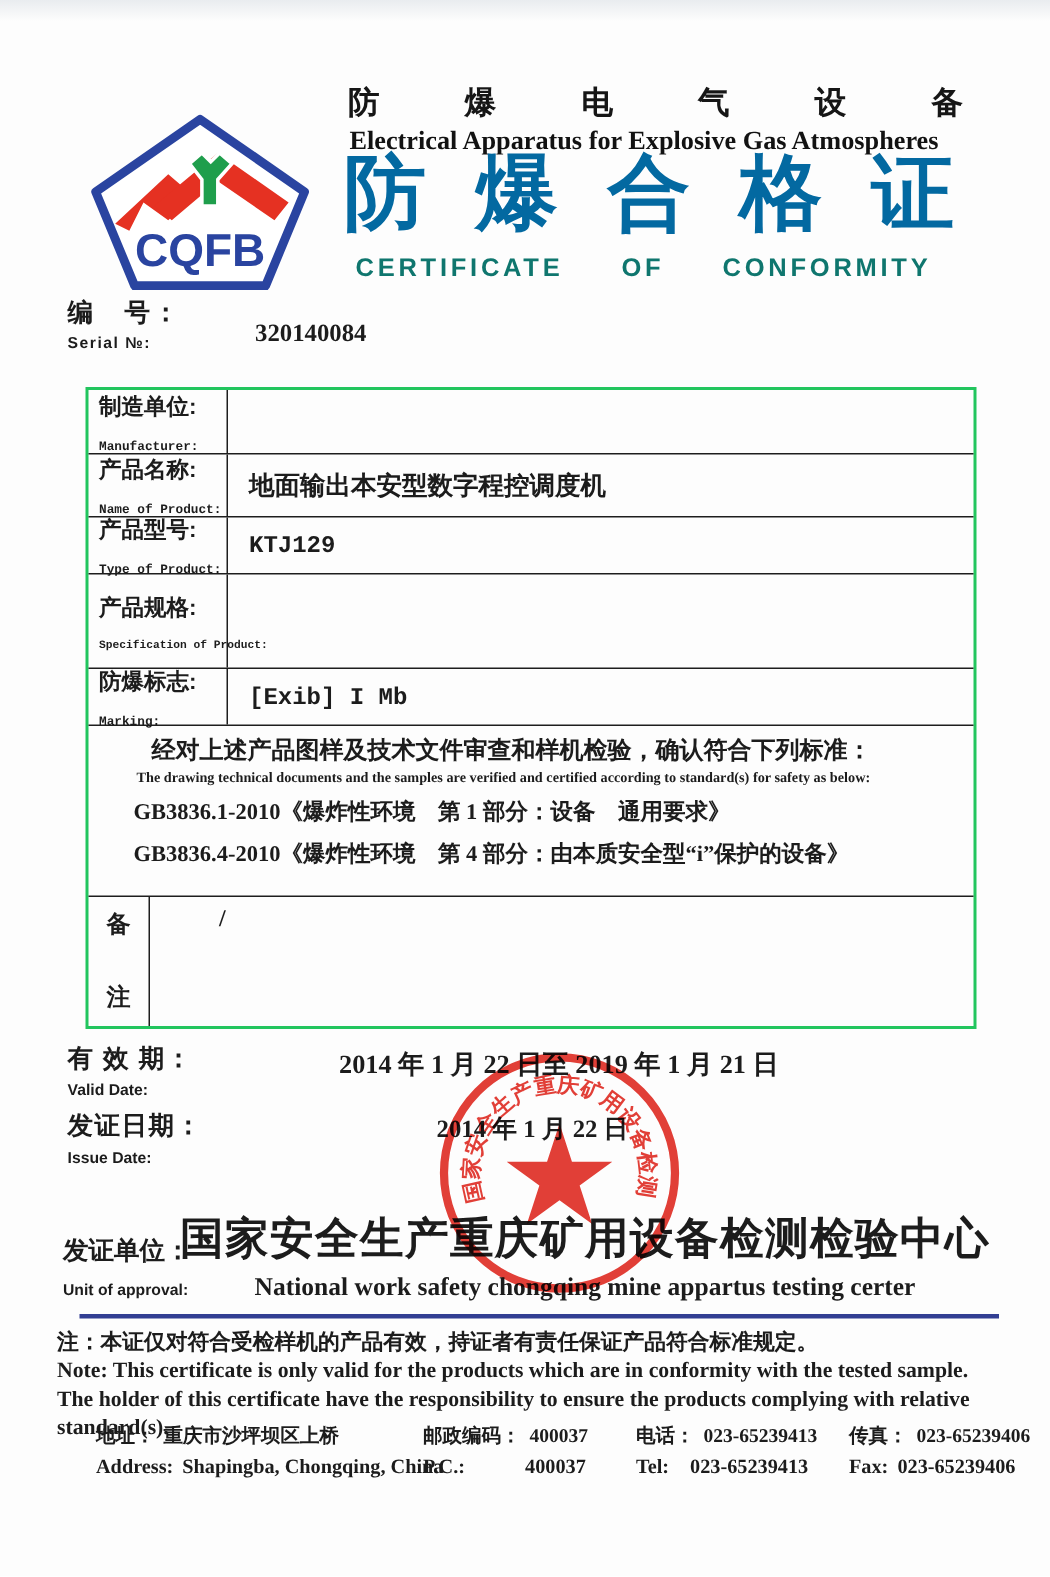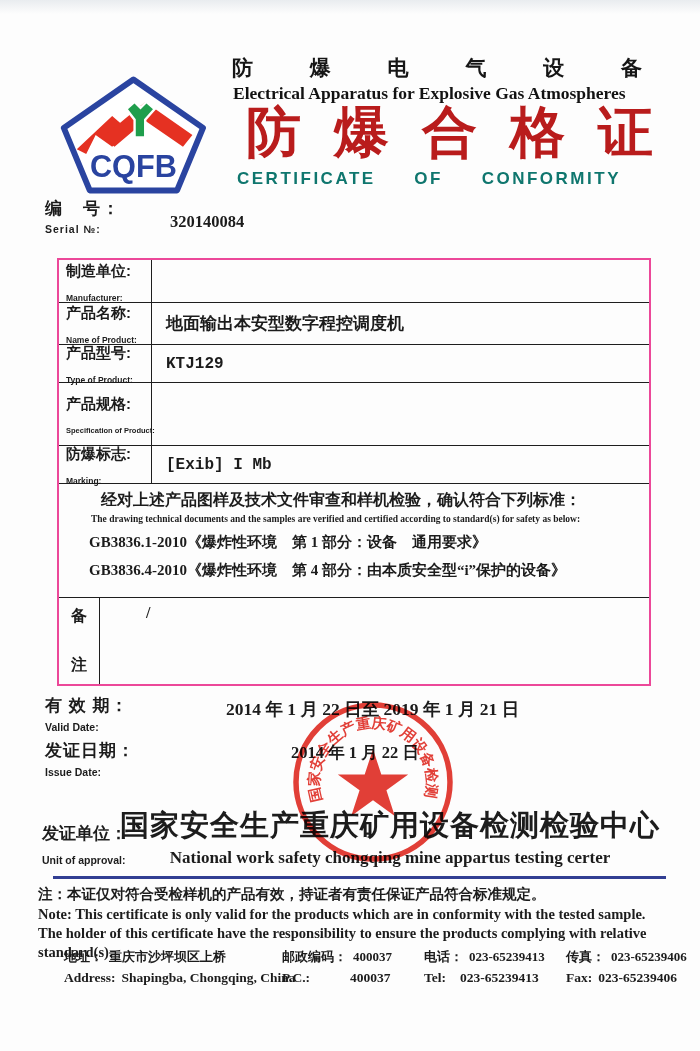--- a/index.html
+++ b/index.html
@@ -26,53 +26,53 @@
     font-family: "Liberation Sans", sans-serif;
     font-size: 21px; font-weight: bold; color: #161616;
   }
   .hdr-en {
     position: absolute; left: 233px; top: 83px; width: 412px;
     font-family: "Liberation Serif", serif;
     font-size: 17.5px; font-weight: bold; white-space: nowrap; color: #121212;
   }
   .cert-cn {
     position: absolute; left: 229px; top: 103px;
-    font-family: Liberation Serif, serif;
+    font-family: Liberation Mono, monospace;
     font-size: 55px; font-weight: bold; letter-spacing: 33px;
-    white-space: nowrap; color: #b91c1c; line-height: 1.1; margin-left: 17px;
+    white-space: nowrap; color: #0369a1; line-height: 1.1;
   }
   .cert-en {
     position: absolute; left: 237px; top: 169px; width: 384px;
     display: flex; justify-content: space-between;
     font-family: "Liberation Sans", sans-serif;
     font-size: 17px; font-weight: bold; letter-spacing: 2.5px; color: #0f766e;
   }
 
   
   .serial { position: absolute; left: 45px; top: 197px; }
   .serial .cn { font-family: "Liberation Sans", sans-serif; font-size: 17px; font-weight: bold; letter-spacing: 2px; }
   .serial .en { font-family: "Liberation Sans", sans-serif; font-size: 10.5px; font-weight: bold; margin-top: 3px; letter-spacing: 1px; }
   .serial-value {
     position: absolute; left: 170px; top: 212px;
     font-family: "Liberation Serif", serif; font-size: 16.5px; font-weight: bold;
   }
 
   
   .cert-table {
     position: absolute; left: 57px; top: 258px; width: 594px;
-    border: 2px solid #ec4899;
+    border: 2px solid #22c55e;
   }
   .trow { display: flex; border-top: 1.5px solid #1e1e1e; }
   .trow:first-child { border-top: none; }
   .tlabel {
     width: 93px; flex: 0 0 93px; border-right: 1.5px solid #1e1e1e;
     padding: 4px 4px 2px 7px; display: flex; flex-direction: column; justify-content: center;
   }
   .tlabel .cn { font-family: "Liberation Sans", sans-serif; font-size: 15px; font-weight: bold; white-space: nowrap; }
-  .tlabel .en { font-family: Liberation Sans, sans-serif; font-size: 8.5px; font-weight: bold; margin-top: 12px; white-space: nowrap; }
+  .tlabel .en { font-family: Liberation Mono, monospace; font-size: 8.5px; font-weight: bold; margin-top: 12px; white-space: nowrap; }
   .tvalue {
     flex: 1; display: flex; flex-direction: column; justify-content: center;
     padding: 2px 6px 2px 14px;
     font-family: "Liberation Serif", serif; font-size: 17px; font-weight: bold;
   }
   .tvalue.mono { font-family: "Liberation Mono", monospace; font-weight: bold; font-size: 16px; }
   .r1 { height: 42px; } .r2 { height: 42px; } .r3 { height: 38px; }
   .r4 { height: 63px; } .r5 { height: 38px; }
   .spec-line { line-height: 20px; font-size: 15.5px; white-space: nowrap; }
 

